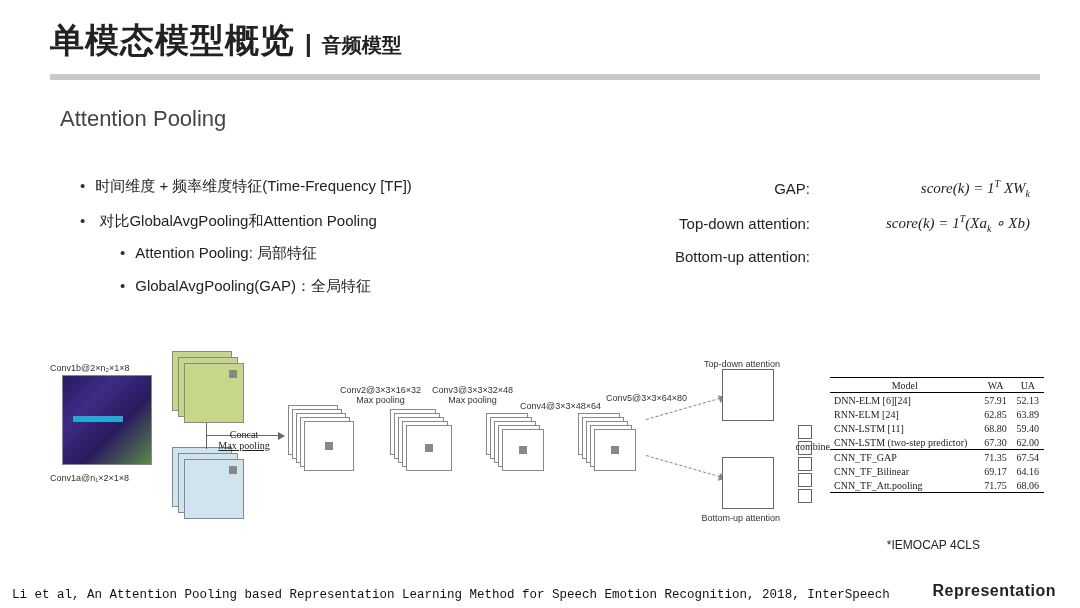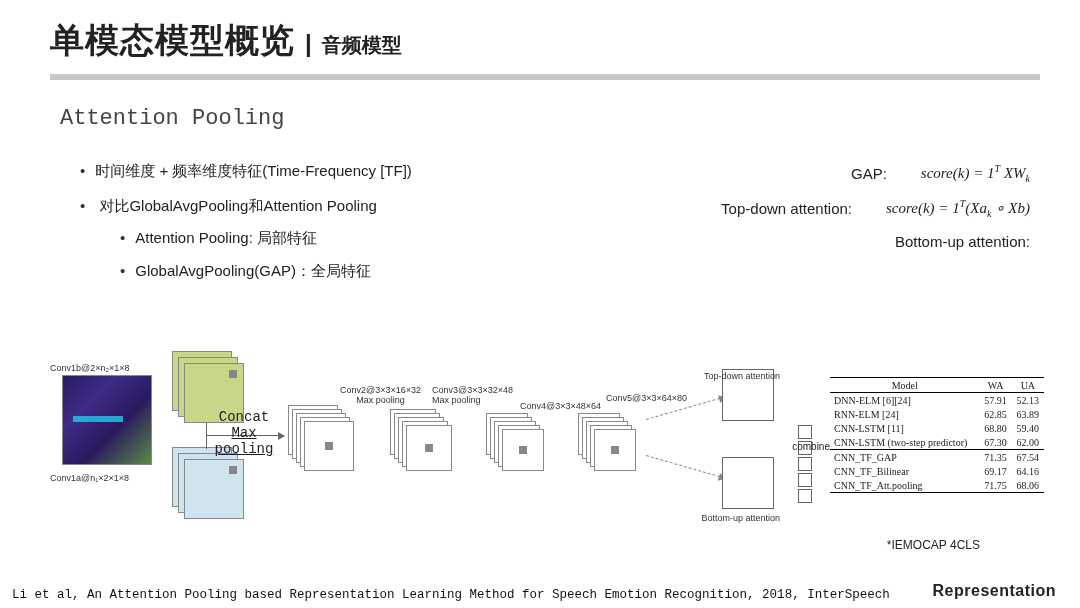--- a/index.html
+++ b/index.html
@@ -2,31 +2,31 @@
 <html><head>
 <meta charset="utf-8">
 <style>
   html,body{margin:0;padding:0;font-family:"Microsoft YaHei","Heiti SC",Arial,sans-serif;background:#fff;color:#222;width:1080px;height:608px;overflow:hidden}
   .slide{width:1080px;height:608px;position:relative;box-sizing:border-box;padding:18px 40px 0 50px}
   .title-wrap{display:flex;align-items:baseline;gap:10px;font-weight:700}
   .title-main{font-size:34px;letter-spacing:1px}
   .title-sep{font-size:24px;color:#222}
   .title-sub{font-size:20px;font-weight:700}
   .hr{height:6px;background:#c9c9c9;margin:10px 0 26px 0}
-  .section-h{font-size:22px;color:#444;margin:14px 0 26px 10px;font-family:Liberation Mono, monospace}
+  .section-h{font-size:22px;color:#444;margin:14px 0 40px 10px;font-family:Liberation Sans, sans-serif}
   .cols{display:flex;gap:20px;margin-left:30px;margin-right:10px}
   .left{flex:0 0 540px;font-size:15px;line-height:1.9}
   .right{flex:1;font-size:14px}
   ul.top{list-style:none;margin:0;padding:0}
   ul.top>li::before{content:"•";margin-right:10px;color:#333}
   ul.top>li{margin-bottom:6px}
   ul.sub{list-style:none;margin:4px 0 0 40px;padding:0}
   ul.sub>li::before{content:"•";margin-right:10px;color:#333}
   ul.sub>li{margin-bottom:4px}
-  .eq-row{display:flex;align-items:center;justify-content:flex-end;gap:34px;margin:6px 0 14px 0}
+  .eq-row{display:flex;align-items:center;justify-content:space-between;gap:34px;margin:6px 0 14px 0}
   .eq-label{font-size:15px;color:#222;text-align:right;min-width:170px;font-family:Arial,sans-serif}
   .eq-formula{font-family:"Times New Roman",serif;font-size:15px;font-style:italic;white-space:nowrap}
   .eq-formula .sup{vertical-align:super;font-size:10px;font-style:italic}
   .eq-formula .sub{vertical-align:sub;font-size:10px;font-style:italic}
   .diagram{position:absolute;left:50px;right:36px;top:355px;height:175px}
   .note-iemocap{position:absolute;right:100px;top:538px;font-size:12px;font-family:Arial,sans-serif;color:#222}
   .citation{position:absolute;left:12px;bottom:6px;font-family:"Courier New",monospace;font-size:12.5px;color:#111}
   .brand{position:absolute;right:24px;bottom:8px;font-family:Arial,sans-serif;font-weight:700;font-size:16px;letter-spacing:.5px}
 
   
@@ -36,34 +36,34 @@
   .stack{position:absolute}
   .stack .card{position:absolute;width:58px;height:58px;border:1px solid #888;background:#fff}
   .stack.green .card{background:#c7d78a}
   .stack.blue .card{background:#cfe4ef}
   .stack .card .dot{position:absolute;width:8px;height:8px;background:#888;right:6px;top:6px}
   .arrow{position:absolute;height:0;border-top:1px dashed #888}
   .arrow::after{content:"";position:absolute;right:-1px;top:-4px;border-left:7px solid #888;border-top:4px solid transparent;border-bottom:4px solid transparent}
   .bigbox{position:absolute;width:50px;height:50px;border:1px solid #666;background:#fff}
   .col5{position:absolute;right:232px;top:70px;display:flex;flex-direction:column;gap:2px}
   .col5 div{width:12px;height:12px;border:1px solid #666;background:#fff}
-  .combine{position:absolute;right:214px;top:86px;font-size:10px;font-family:Liberation Sans, sans-serif}
+  .combine{position:absolute;right:214px;top:86px;font-size:10px;font-family:Liberation Serif, serif}
 
   
   .tbl{position:absolute;right:0;top:22px;width:214px;font-size:10px;font-family:"Times New Roman",serif}
   .tbl table{border-collapse:collapse;width:100%}
   .tbl th,.tbl td{padding:1.5px 4px;text-align:left}
   .tbl th{border-top:1.5px solid #000;border-bottom:1px solid #000;font-weight:400}
   .tbl th:nth-child(1){text-align:center}
   .tbl td.num,.tbl th.num{text-align:center}
   .tbl tr.div td{border-top:1px solid #000}
   .tbl tr.last td{border-bottom:1.5px solid #000}
   .tbl tr.bold td{font-weight:400}
 
-  .concat-box{position:absolute;left:160px;top:68px;width:68px;height:34px;font-size:14px;font-family:Liberation Mono, monospace;text-align:center;line-height:1.15;display:flex;flex-direction:column;justify-content:flex-end}
+  .concat-box{position:absolute;left:160px;top:68px;width:68px;height:34px;font-size:10px;font-family:Liberation Serif, serif;text-align:center;line-height:1.15;display:flex;flex-direction:column;justify-content:center}
   .concat-arrow{position:absolute;left:156px;top:80px;width:78px;height:0;border-top:1px solid #666}
   .concat-arrow::before{content:"";position:absolute;left:0;top:-13px;width:0;height:26px;border-left:1px solid #666}
   .concat-arrow::after{content:"";position:absolute;right:-1px;top:-4px;border-left:7px solid #666;border-top:4px solid transparent;border-bottom:4px solid transparent}
 </style>
 </head>
 <body>
 
 <div class="slide">
 
   <div class="title-wrap">
@@ -153,21 +153,21 @@
 
     <div class="stack" style="left:340px;top:54px">
       <div class="card" style="left:0;top:0;width:44px;height:44px"></div>
       <div class="card" style="left:4px;top:4px;width:44px;height:44px"></div>
       <div class="card" style="left:8px;top:8px;width:44px;height:44px"></div>
       <div class="card" style="left:12px;top:12px;width:44px;height:44px"></div>
       <div class="card" style="left:16px;top:16px;width:44px;height:44px">
           <div class="dot" style="right:18px;top:18px"></div>
         </div>
     </div>
-    <div class="dg-label" style="left:382px;top:30px;"><span style="white-space:pre">Conv3@3×3×32×48
+    <div class="dg-label" style="left:382px;top:30px;text-align:center"><span style="white-space:pre">Conv3@3×3×32×48
 Max pooling</span></div>
 
     <div class="stack" style="left:436px;top:58px">
       <div class="card" style="left:0;top:0;width:40px;height:40px"></div>
       <div class="card" style="left:4px;top:4px;width:40px;height:40px"></div>
       <div class="card" style="left:8px;top:8px;width:40px;height:40px"></div>
       <div class="card" style="left:12px;top:12px;width:40px;height:40px"></div>
       <div class="card" style="left:16px;top:16px;width:40px;height:40px">
           <div class="dot" style="right:16px;top:16px"></div>
         </div>
@@ -182,21 +182,21 @@
       <div class="card" style="left:16px;top:16px;width:40px;height:40px">
           <div class="dot" style="right:16px;top:16px"></div>
         </div>
     </div>
     <div class="dg-label" style="left:556px;top:38px">Conv5@3×3×64×80</div>
 
     <div class="arrow" style="left:596px;top:64px;width:82px;transform:rotate(-16deg);transform-origin:left center"></div>
     <div class="arrow" style="left:596px;top:100px;width:82px;transform:rotate(16deg);transform-origin:left center"></div>
 
     <div class="bigbox" style="right:270px;top:14px"></div>
-    <div class="dg-label" style="right:264px;top:16px">Top-down attention</div>
+    <div class="dg-label" style="right:264px;top:4px">Top-down attention</div>
     <div class="bigbox" style="right:270px;top:102px"></div>
     <div class="dg-label" style="right:264px;top:158px">Bottom-up attention</div>
 
     <div class="col5">
       <div></div>
         <div></div>
         <div></div>
         <div></div>
         <div></div>
     </div>

